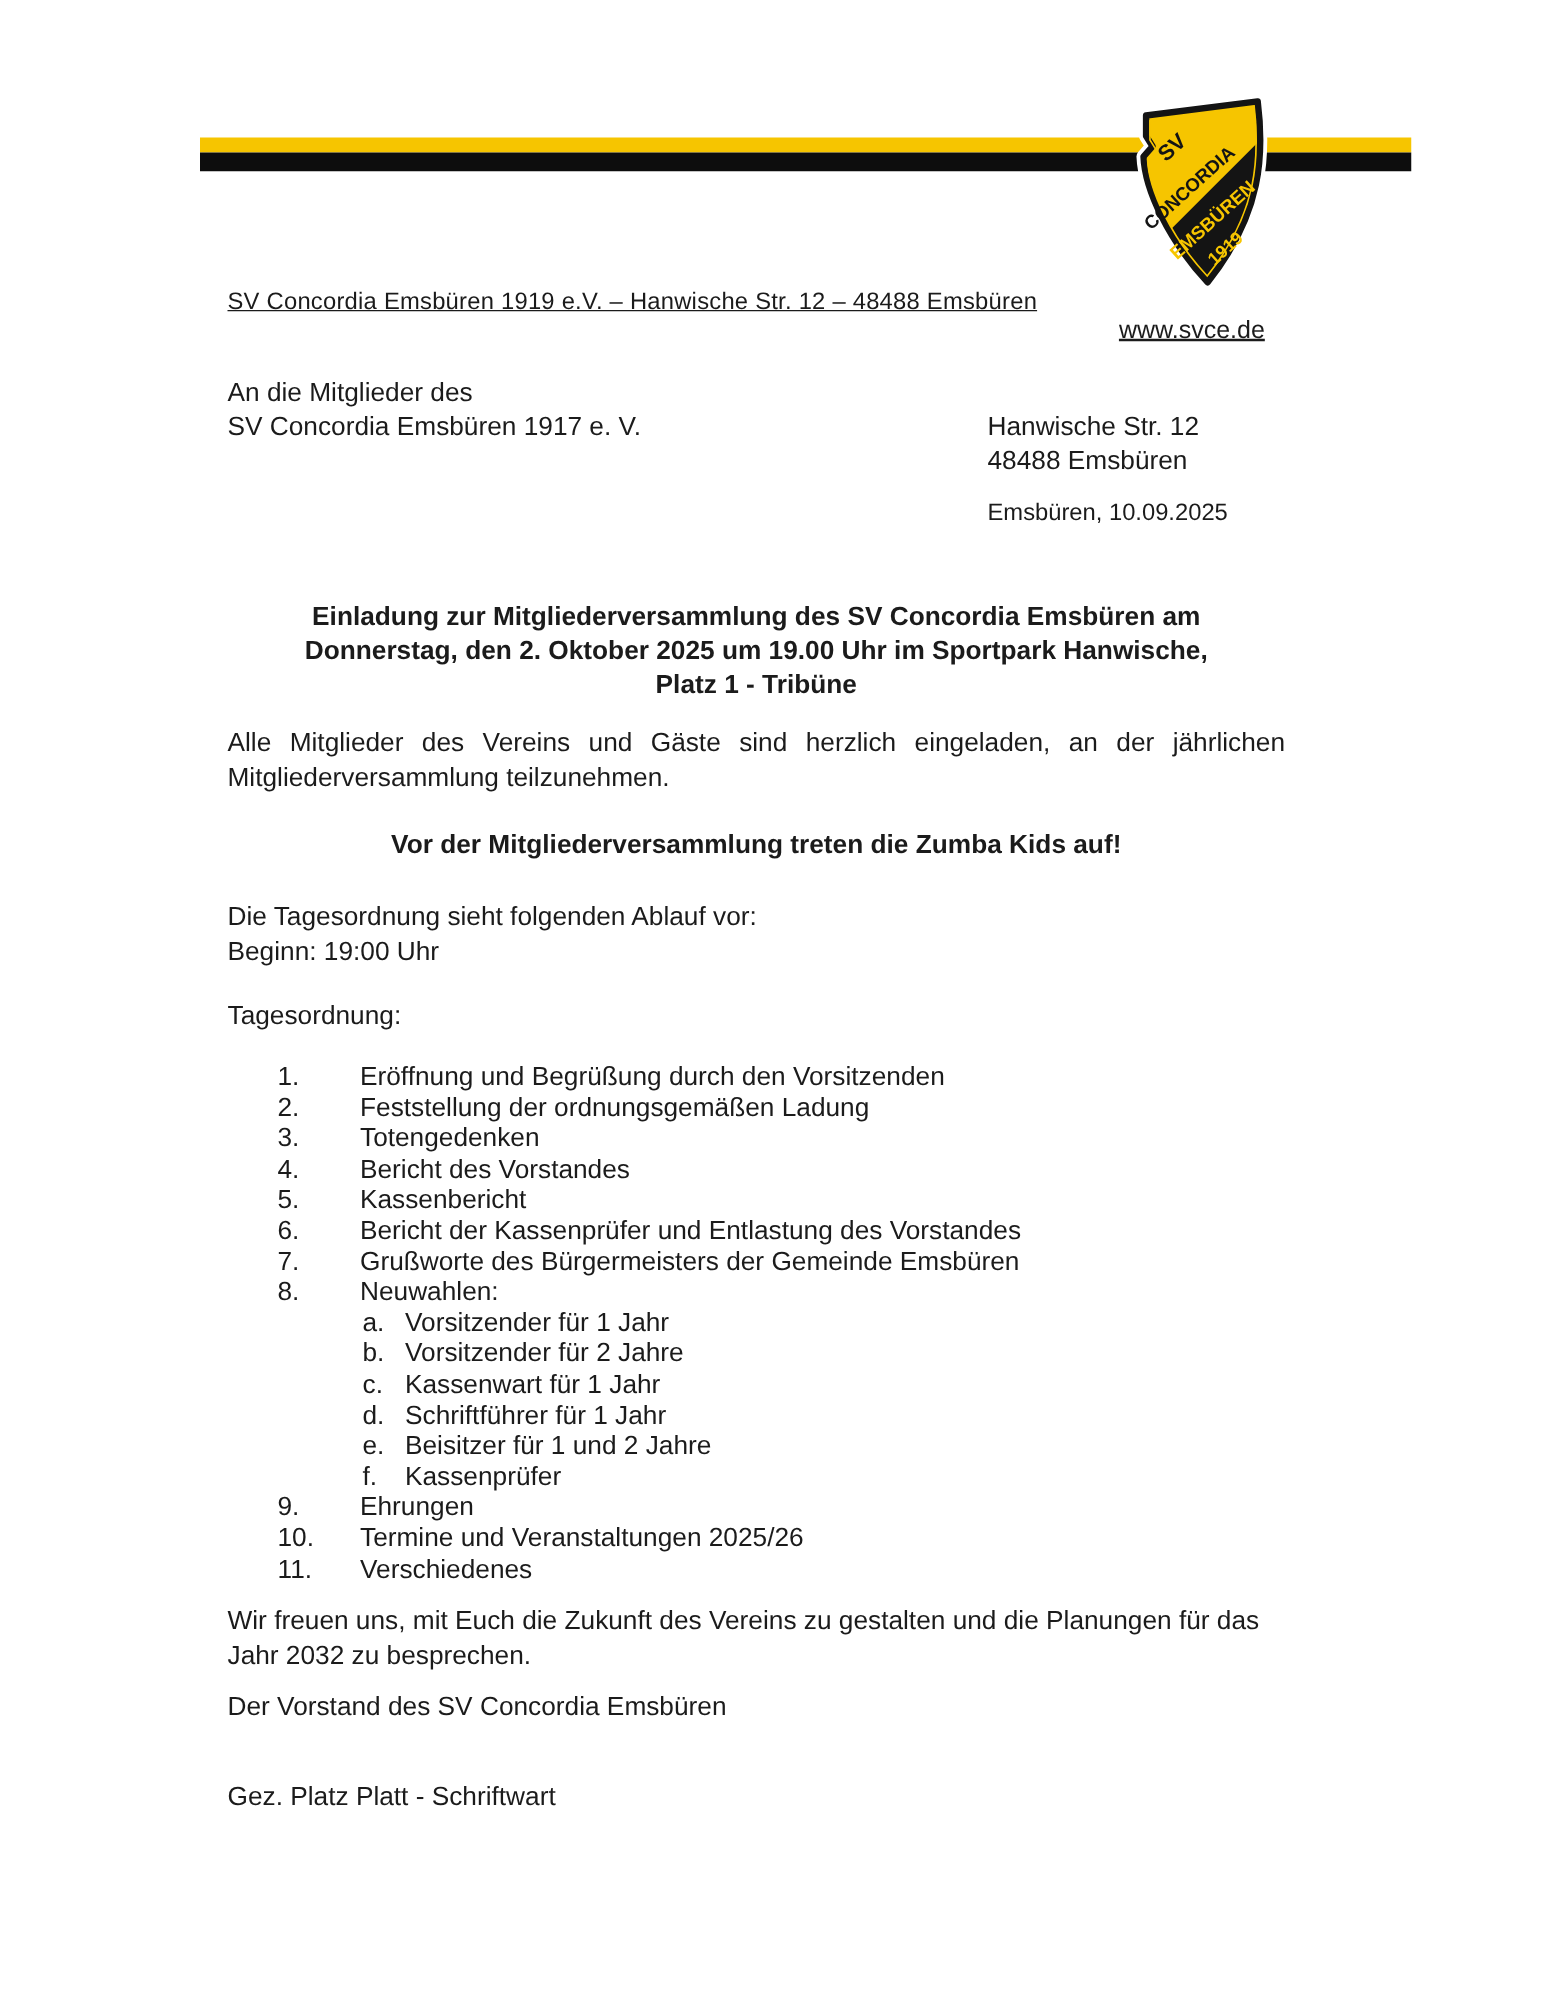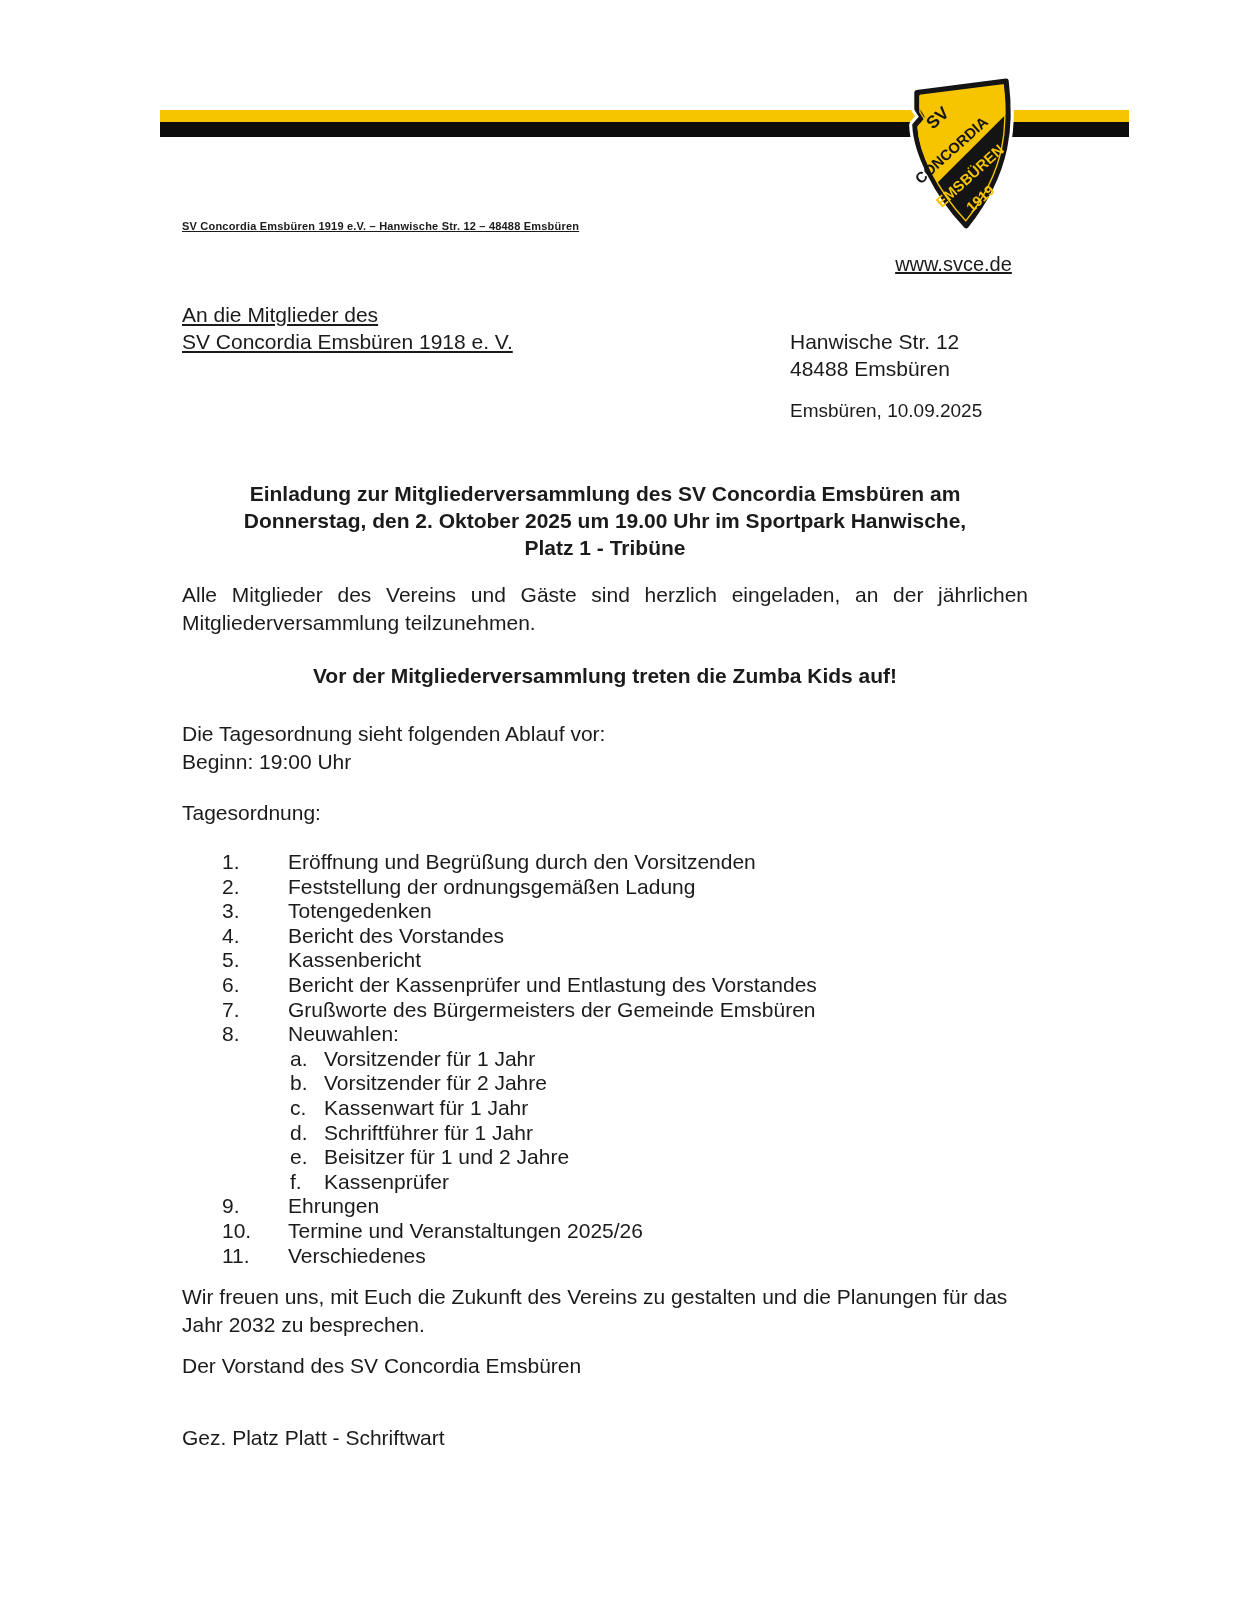--- a/index.html
+++ b/index.html
@@ -12,31 +12,31 @@
     overflow:hidden;
   }
   
   .stripes{position:absolute;left:160px;top:110px;width:969px;}
   .stripe-yellow{height:12px;background:#F6C500;}
   .stripe-black{height:15px;background:#0d0d0d;}
   
   .crest{position:absolute;left:900px;top:76px;width:122px;height:156px;}
   
   .sender{
-    position:absolute;left:182px;top:220px;
-    font-size:11px;font-weight:bold;text-decoration:underline;
+    position:absolute;left:182px;top:231px;
+    font-size:19px;font-weight:normal;text-decoration:underline;
     letter-spacing:0.2px;
   }
   
   .org-block{position:absolute;left:757px;top:252px;width:345px;text-align:center;}
   .org-name{font-size:21px;font-weight:bold;line-height:26px;}
   .org-site{font-size:20px;line-height:24px;}
   .org-site a{color:#1b1b1b;text-decoration:underline;cursor:pointer;margin-left:48px;}
   
-  .recipient{position:absolute;left:182px;top:301px;font-size:21px;line-height:27px;text-decoration:underline;}
+  .recipient{position:absolute;left:182px;top:301px;font-size:21px;line-height:27px;}
   
   .addr{position:absolute;left:790px;top:328px;font-size:21px;line-height:27px;}
   .dateline{position:absolute;left:790px;top:400px;font-size:19px;}
   
   .title{
     position:absolute;left:182px;top:480px;width:846px;
     text-align:center;font-size:21px;font-weight:bold;line-height:27px;
   }
   .intro{
     position:absolute;left:182px;top:581px;width:846px;
@@ -99,21 +99,21 @@
   </div>
 
   <div class="sender">SV Concordia Emsbüren 1919 e.V. – Hanwische Str. 12 – 48488 Emsbüren</div>
 
   <div class="org-block">
     <div class="org-site"><a>www.svce.de</a></div>
   </div>
 
   <div class="recipient">
     <div>An die Mitglieder des</div>
-    <div>SV Concordia Emsbüren 1918 e. V.</div>
+    <div>SV Concordia Emsbüren 1917 e. V.</div>
   </div>
 
   <div class="addr">
     <div>Hanwische Str. 12</div>
     <div>48488 Emsbüren</div>
   </div>
   <div class="dateline">Emsbüren, 10.09.2025</div>
 
   <div class="title">
     <div>Einladung zur Mitgliederversammlung des SV Concordia Emsbüren am</div>

